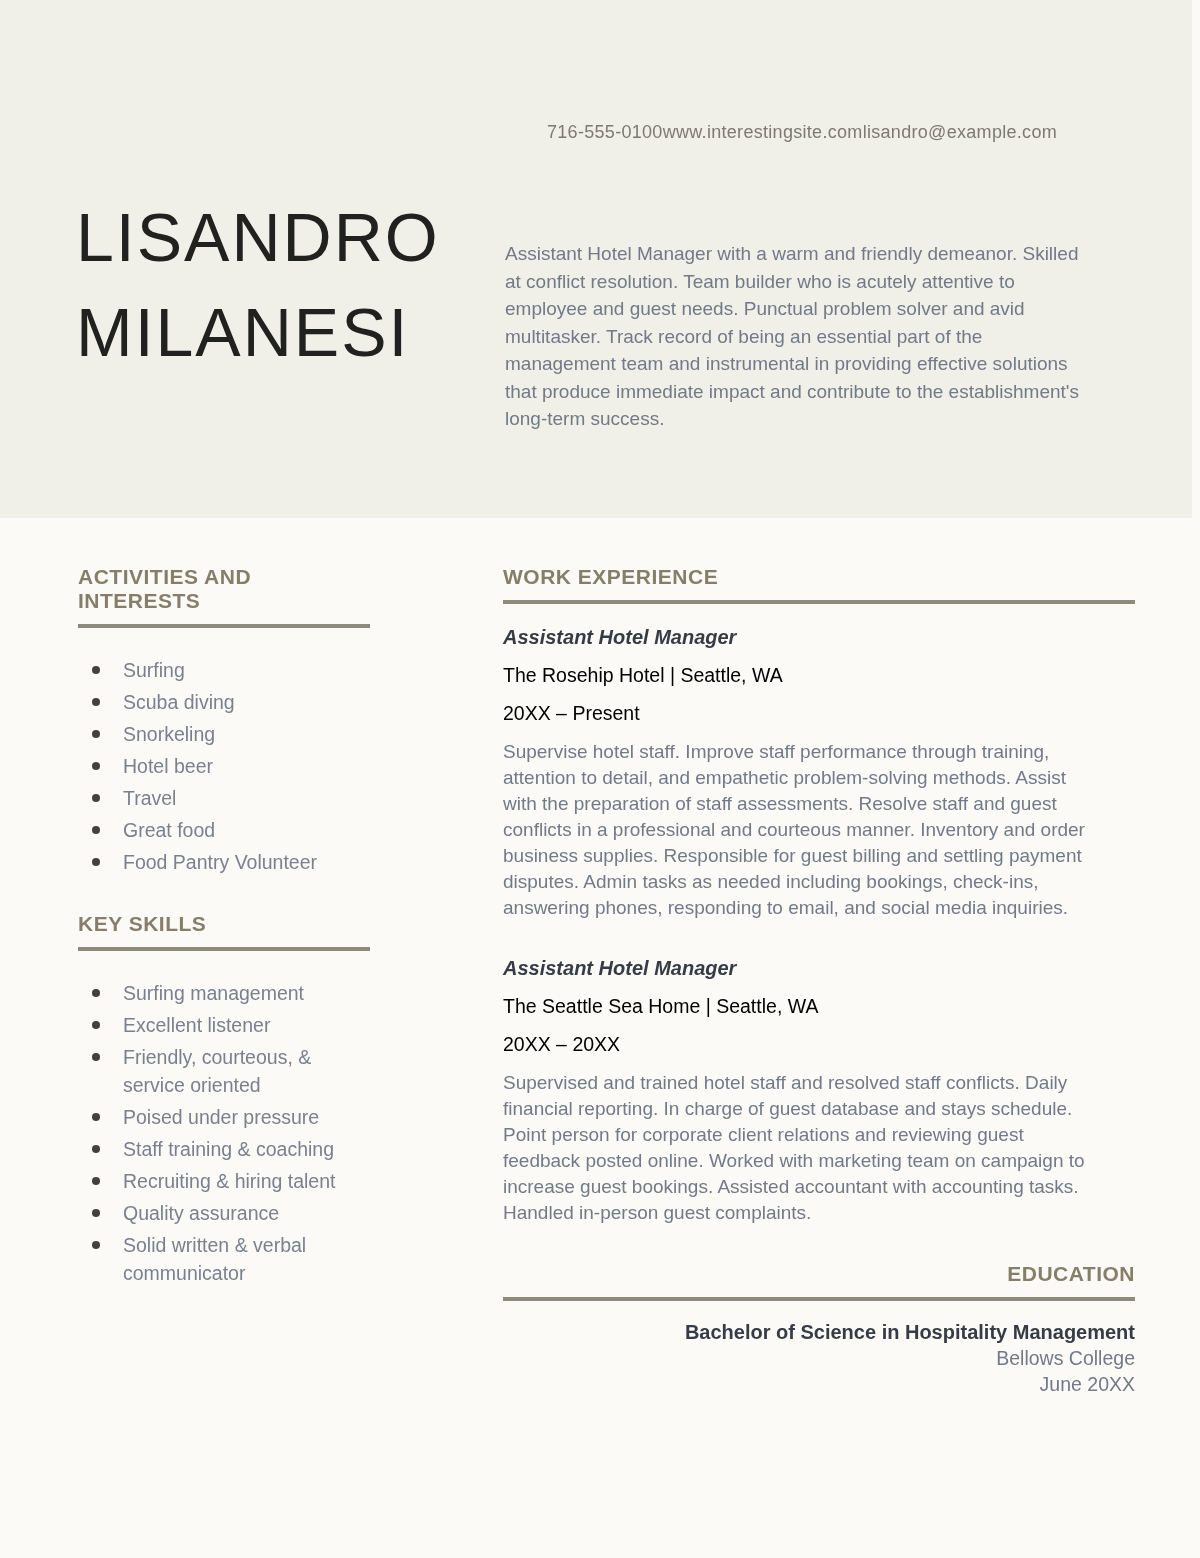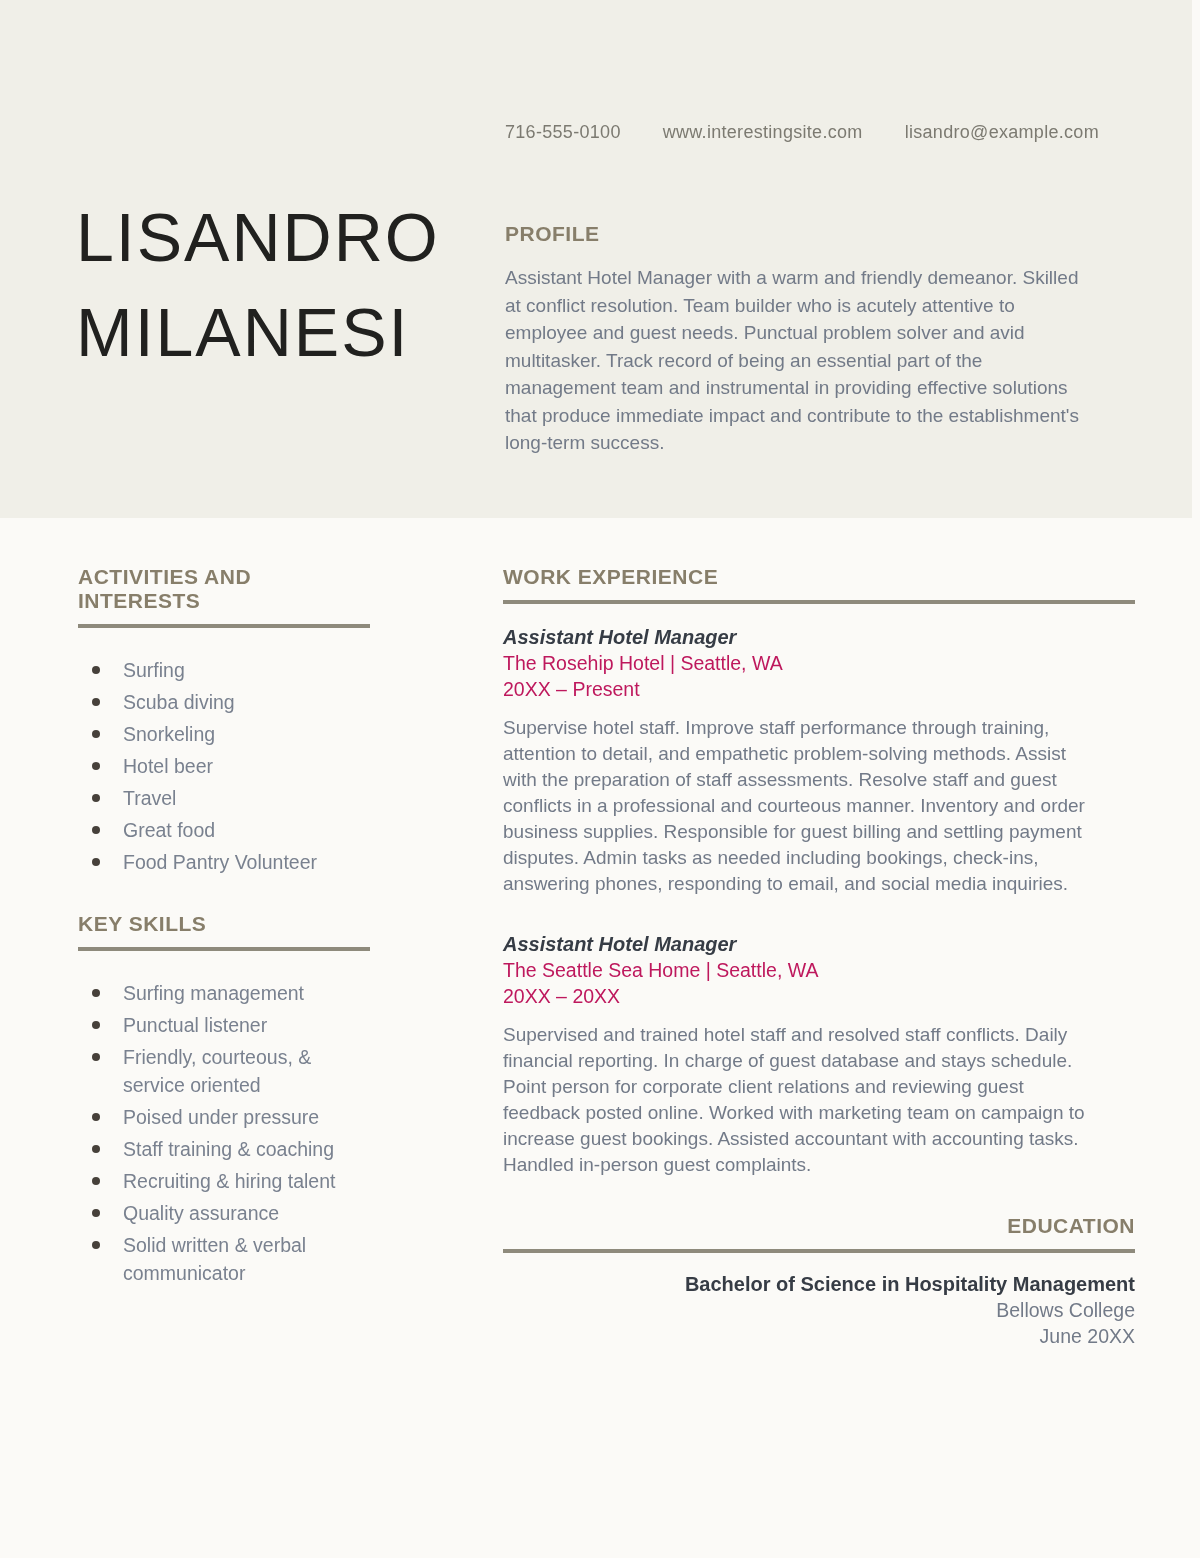--- a/index.html
+++ b/index.html
@@ -16,21 +16,21 @@
     position:absolute;
     left:0; top:0;
     width:1192px; height:518px;
     background:#f0efe8;
   }
   .contact-row {
     position:absolute;
     left:505px; top:122px;
     width:594px;
     display:flex;
-    justify-content:space-between;
+    justify-content:center;
     font-size:18px;
     color:#7c7a71;
     letter-spacing:0.3px;
   }
   .name {
     position:absolute;
     left:76px; top:190px;
     font-size:68px;
     line-height:95px;
     letter-spacing:2px;
@@ -97,21 +97,22 @@
     margin:0;
     font-size:20px;
     font-weight:bold;
     color:#363c45;
     line-height:26px;
     font-style:italic;
   }
   .job-meta {
     font-size:19.5px;
     line-height:26px;
-    color:#be185d;
+    color:#000000;
+    margin-top:12px;
   }
   .job-desc {
     margin:13px 0 0 0;
     font-size:19px;
     line-height:26px;
     color:#727a88;
     width:600px;
   }
   .edu-block { margin-top:36px;text-align:right; }
   .edu-degree {
@@ -138,21 +139,20 @@
       <span>www.interestingsite.com</span>
       <span>lisandro@example.com</span>
     </div>
 
     <div class="name">
       <div>LISANDRO</div>
       <div>MILANESI</div>
     </div>
 
     <div class="profile-block">
-      <h2 class="section-heading">PROFILE</h2>
       <p class="profile-text">Assistant Hotel Manager with a warm and friendly demeanor. Skilled at conflict resolution. Team builder who is acutely attentive to employee and guest needs. Punctual problem solver and avid multitasker. Track record of being an essential part of the management team and instrumental in providing effective solutions that produce immediate impact and contribute to the establishment's long-term success.</p>
     </div>
   </div>
 
   <div class="left-col">
     <h2 class="section-heading">ACTIVITIES AND INTERESTS</h2>
     <div class="col-rule"></div>
     <ul class="blist">
 
         <li>
@@ -195,21 +195,21 @@
     <div class="col-rule"></div>
     <ul class="blist">
 
         <li>
           <span class="dot"></span>
           <span>Surfing management</span>
         </li>
 
         <li>
           <span class="dot"></span>
-          <span>Punctual listener</span>
+          <span>Excellent listener</span>
         </li>
 
         <li>
           <span class="dot"></span>
           <span>Friendly, courteous, &amp; service oriented</span>
         </li>
 
         <li>
           <span class="dot"></span>
           <span>Poised under pressure</span>

